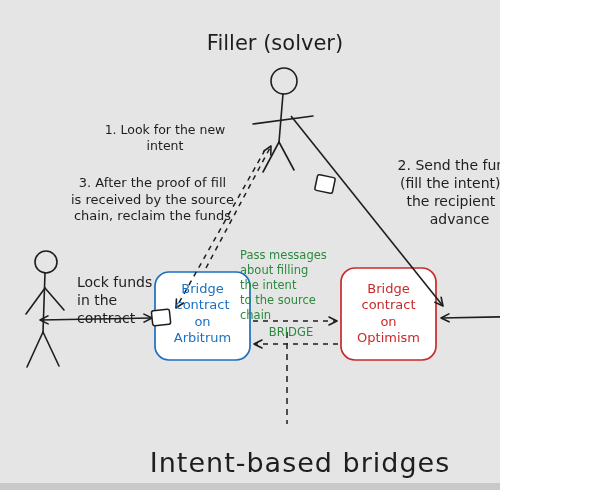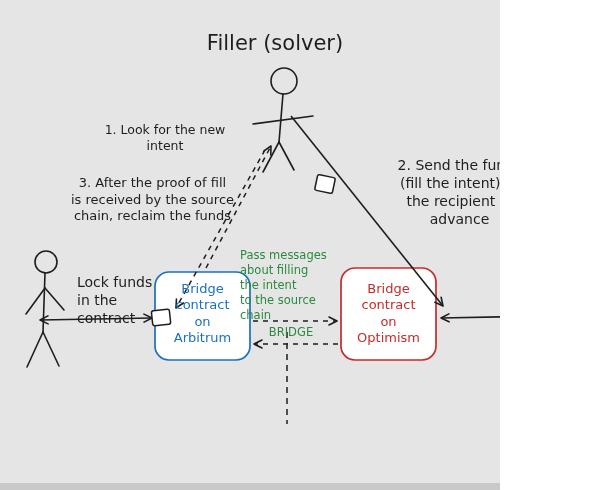--- a/index.html
+++ b/index.html
@@ -177,15 +177,16 @@
   <div class="txt node-label node-arbitrum">Bridge
 contract
 on
 Arbitrum</div>
 
   <div class="txt node-label node-optimism">Bridge
 contract
 on
 Optimism</div>
 
+  <div class="txt caption">Intent-based bridges</div>
 
   <div class="footer-bar"></div>
 </div>
 
 </body></html>

